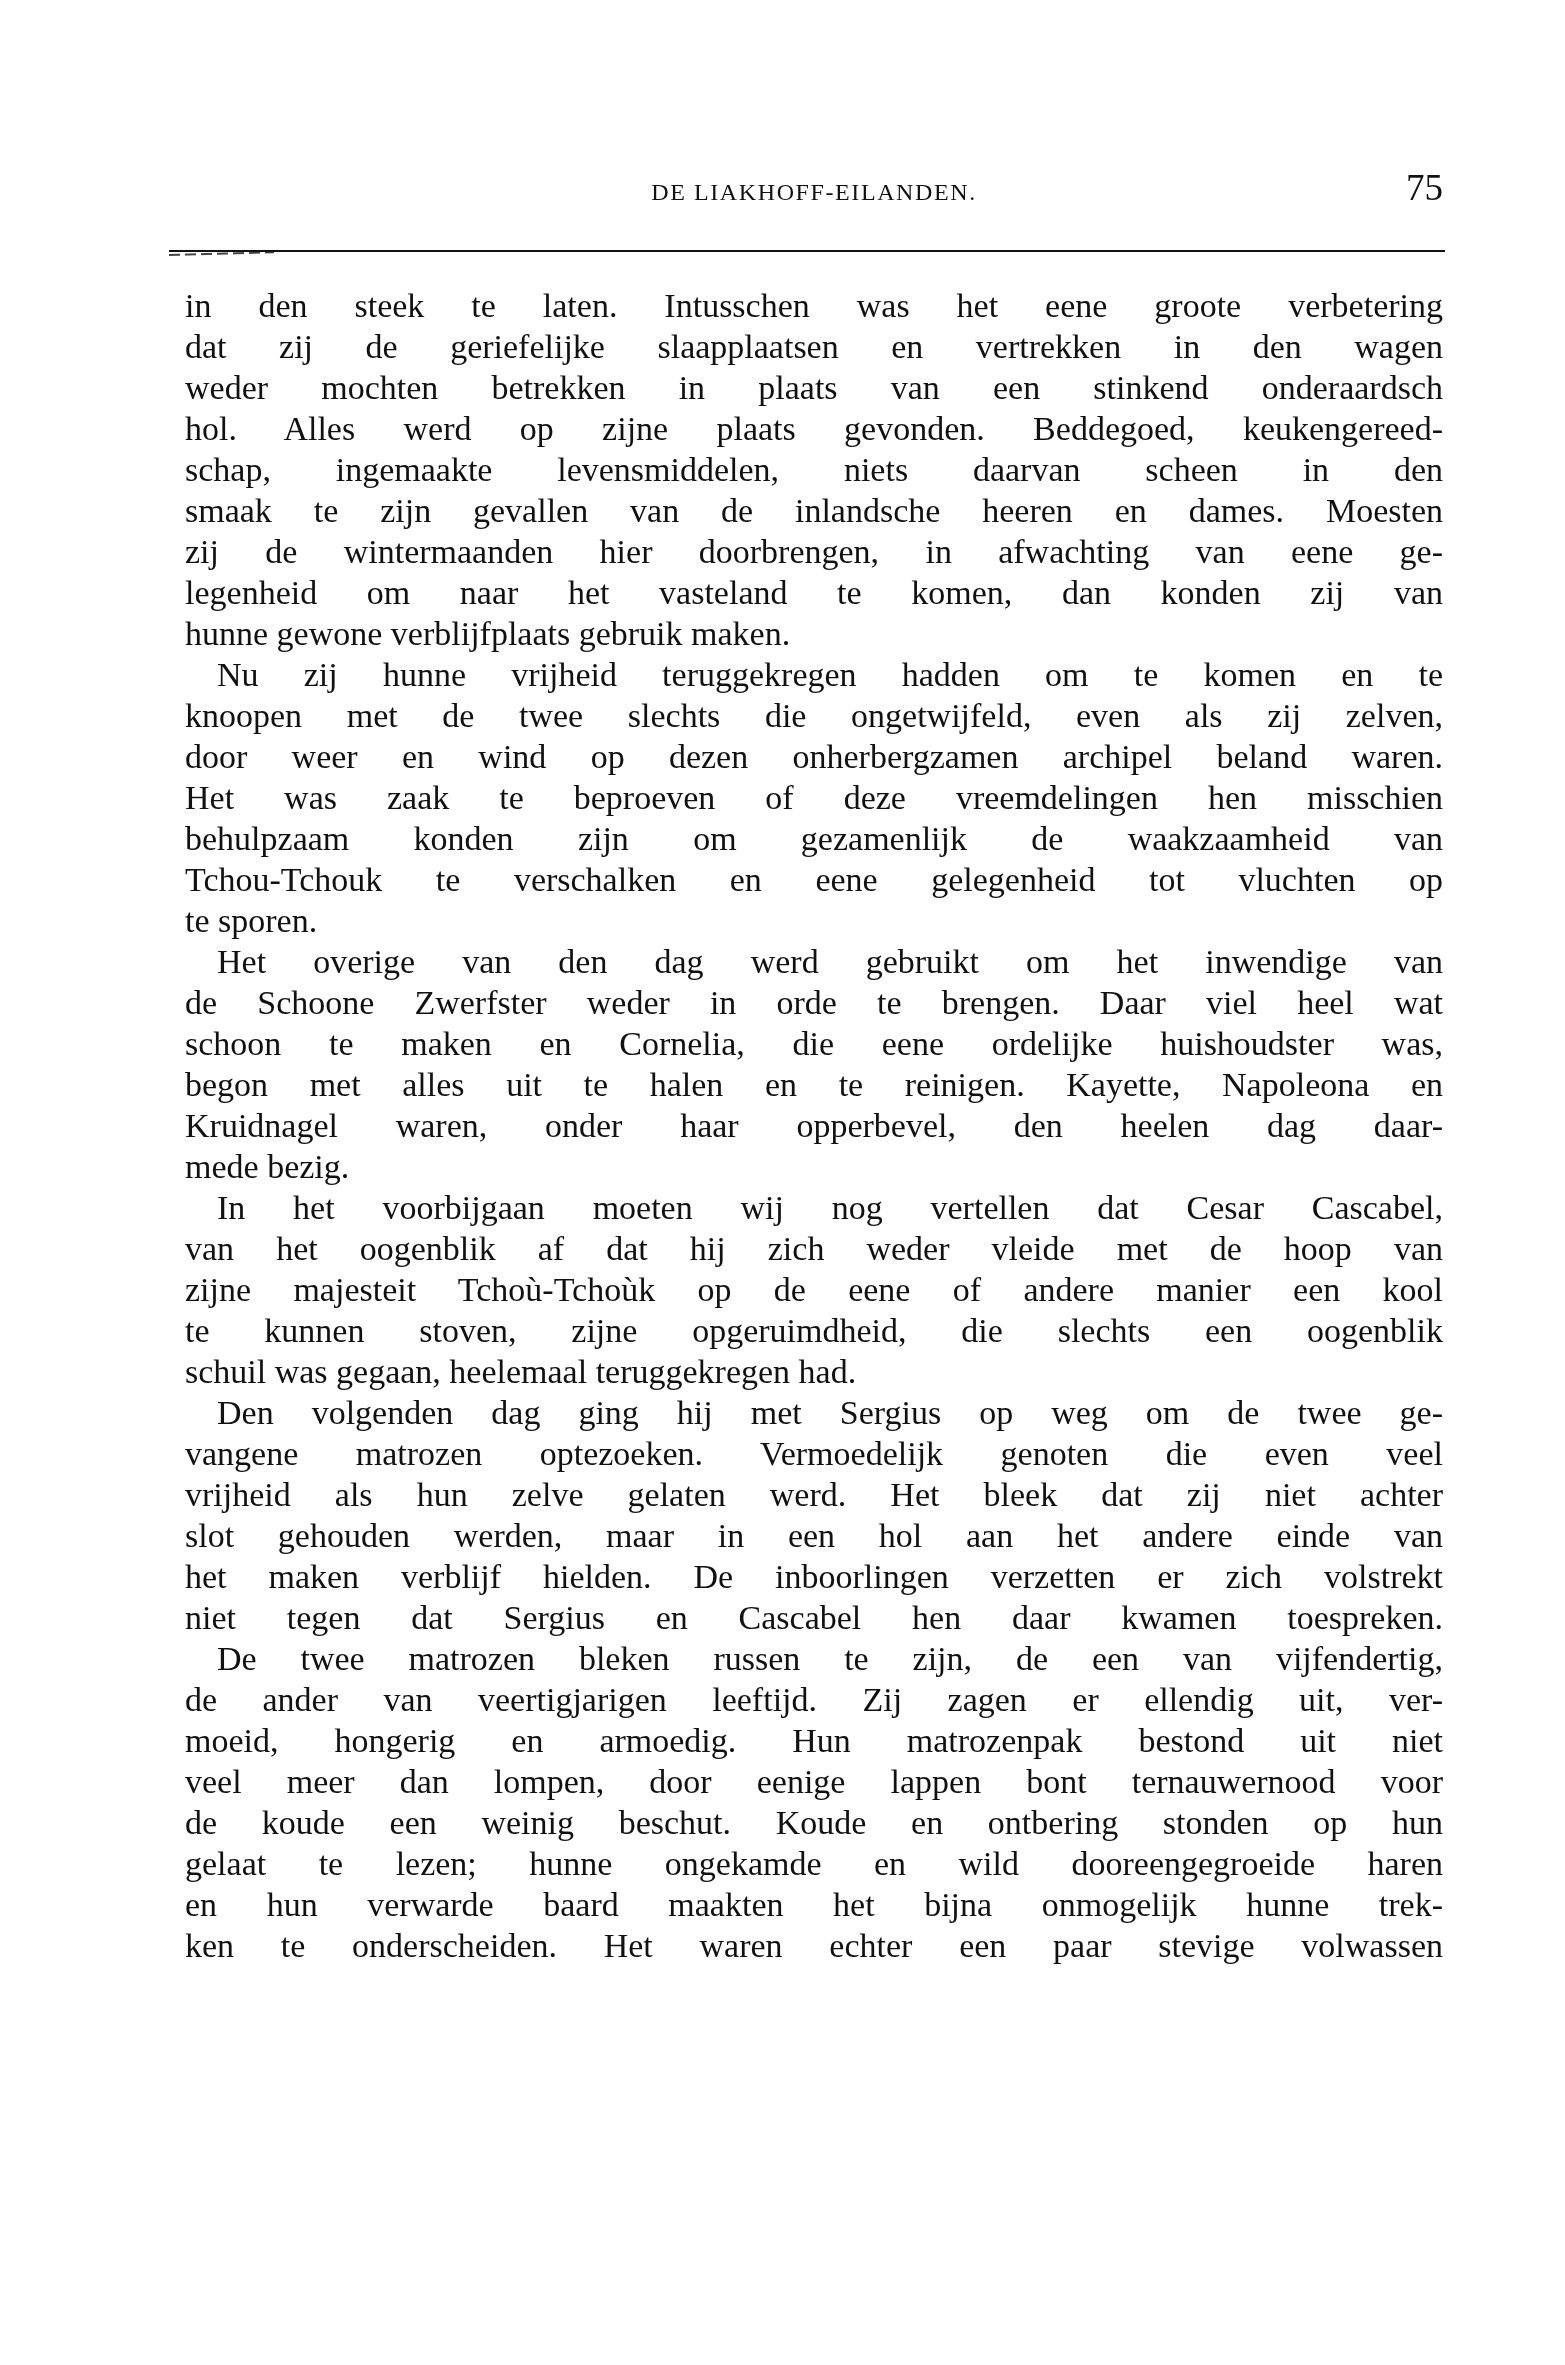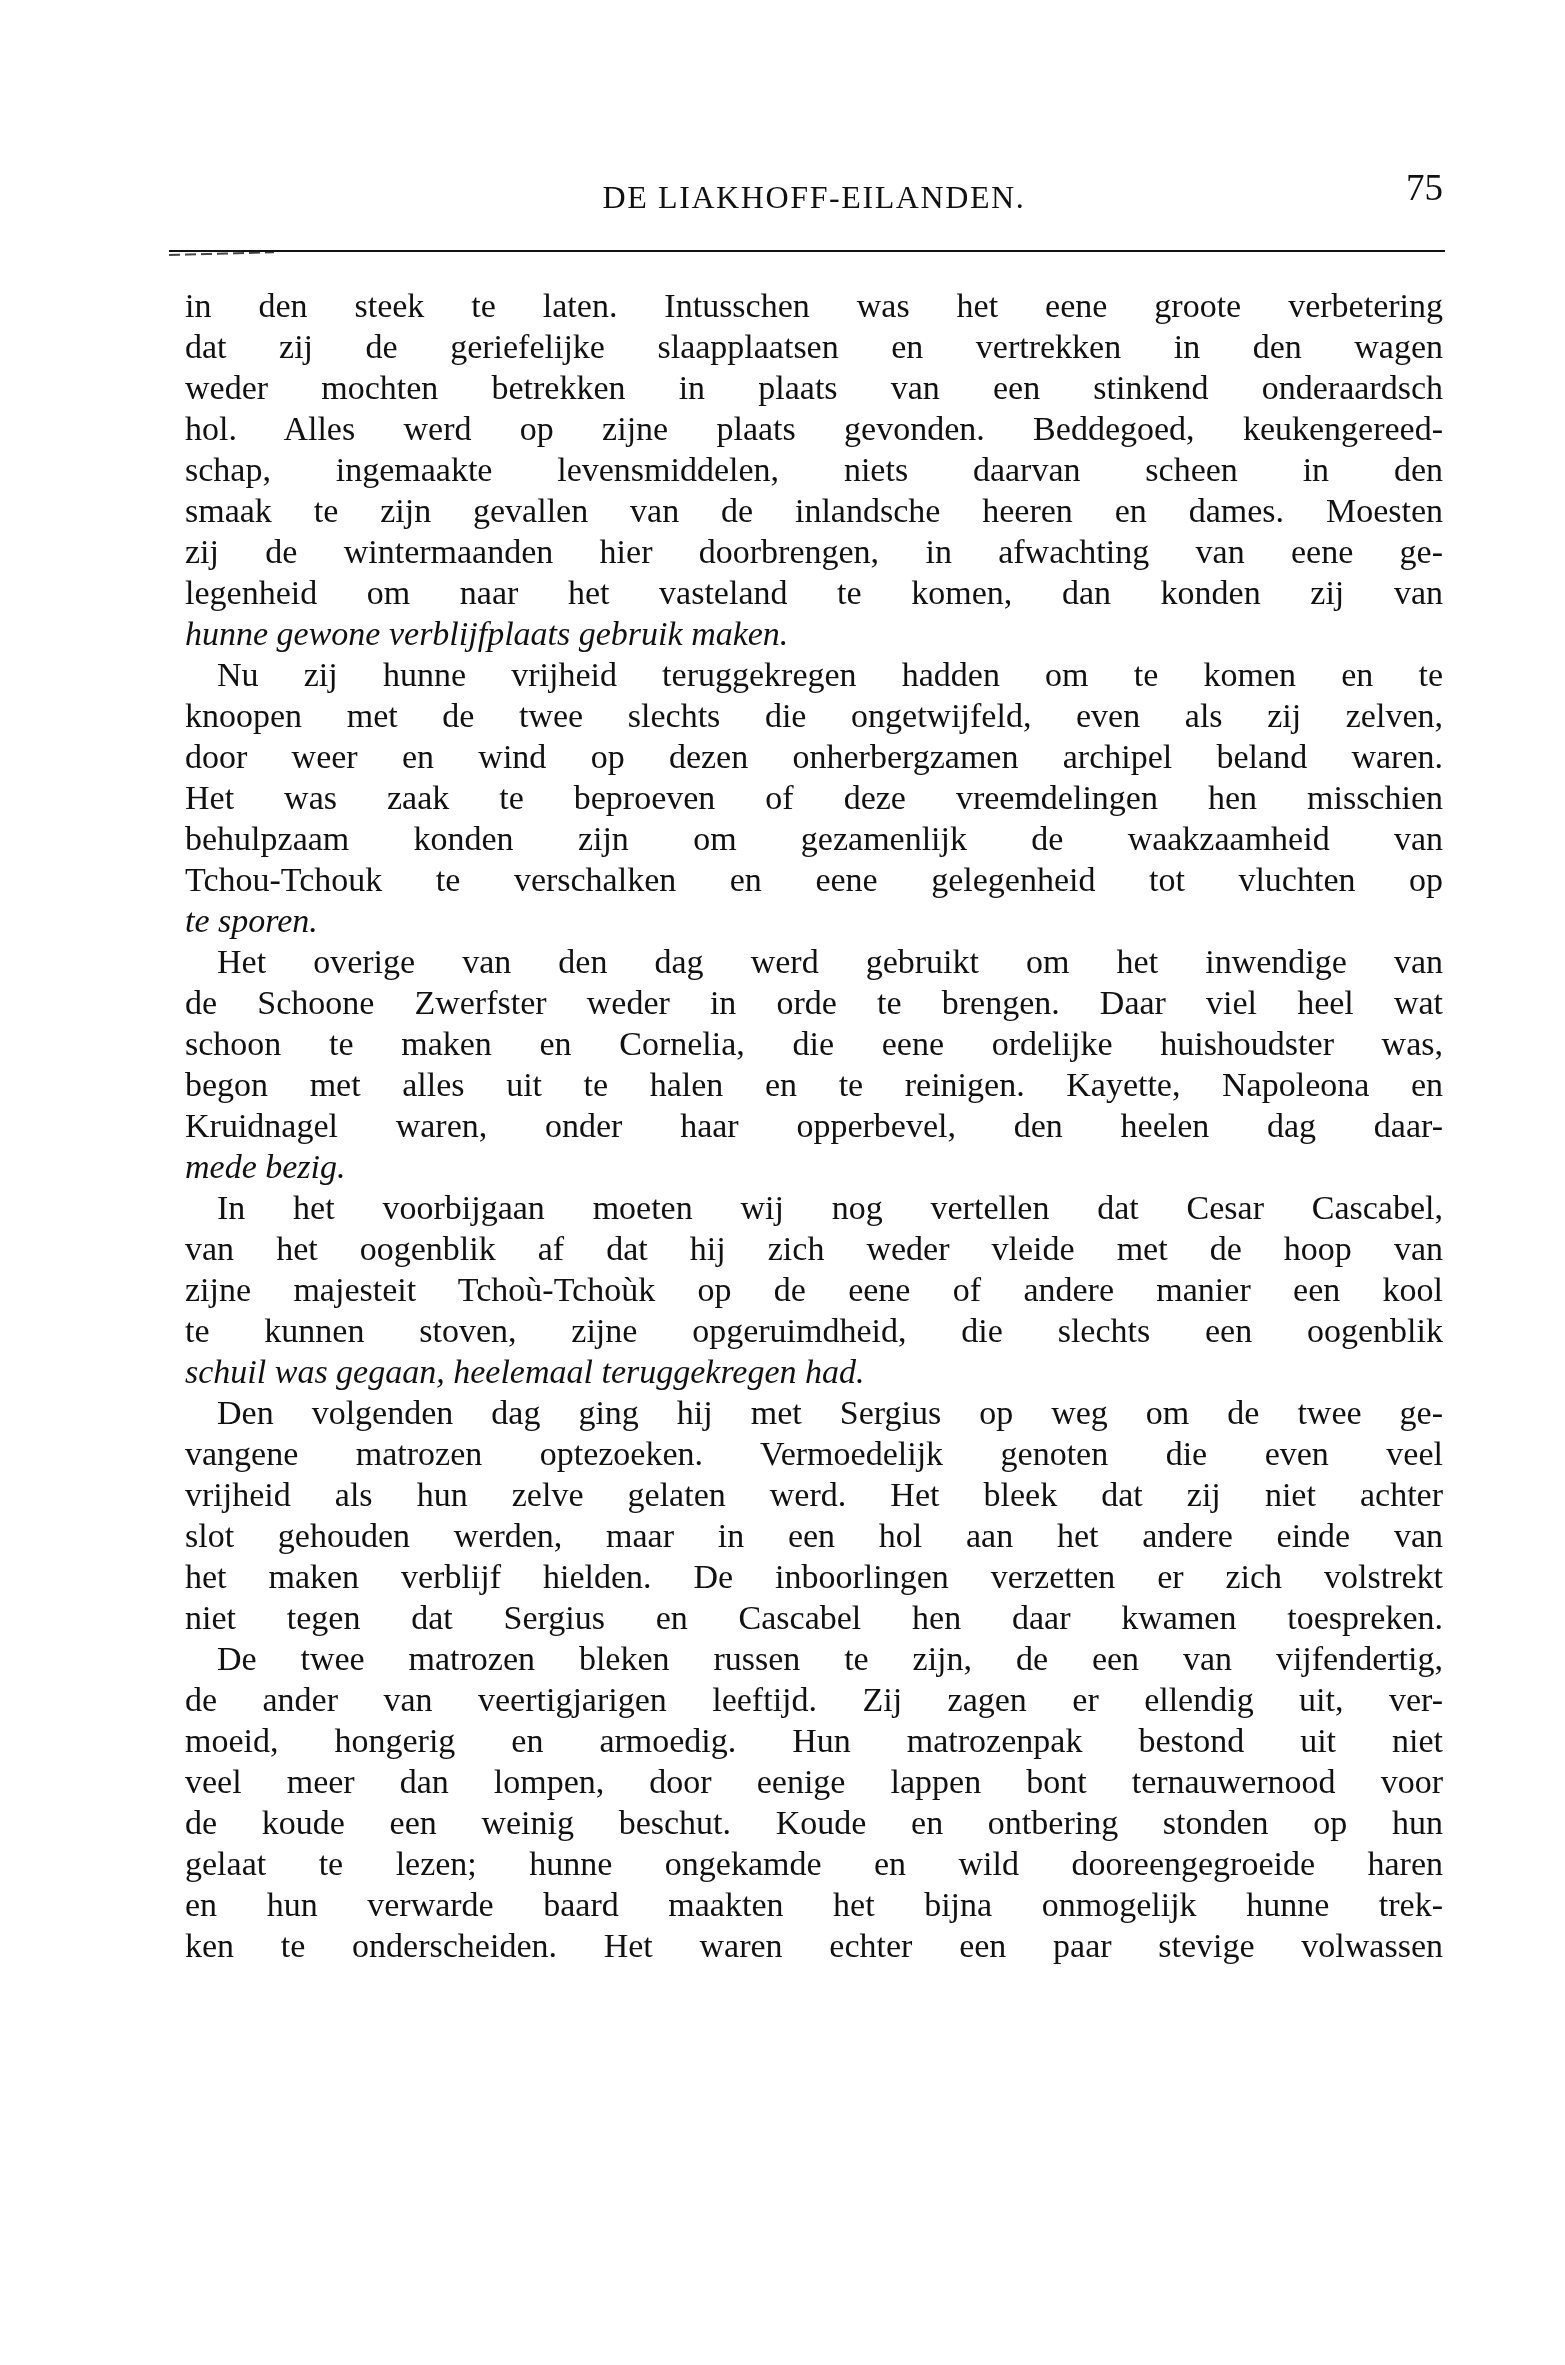--- a/index.html
+++ b/index.html
@@ -27,21 +27,21 @@
     left: 0;
     width: 1258px;
     height: 49px;
   }
   .running-title {
     position: absolute;
     left: 0;
     width: 1258px;
     text-align: center;
     top: 9.7px;
-    font-size: 32px;
+    font-size: 24px;
     letter-spacing: 1.6px;
   }
   .page-number {
     position: absolute;
     right: 0;
     top: 0;
     font-size: 37px;
     line-height: 1;
   }
   .header-rule {
@@ -73,21 +73,20 @@
   .line {
     display: block;
     height: 41px;
     white-space: nowrap;
     text-align: justify;
     text-align-last: justify;
     overflow: hidden;
   }
   .line.last {
     text-align-last: left;
-    font-style: italic;
   }
   .line.indent {
     padding-left: 32px;
   }
   .italic {
   }
 </style>
 </head>
 <body>
 

